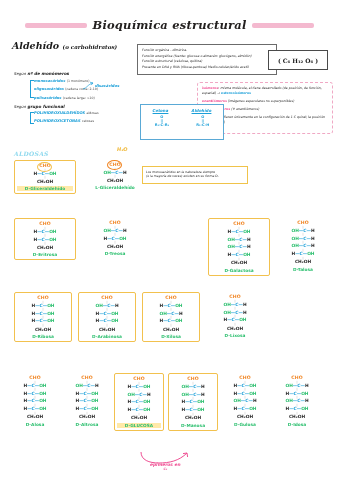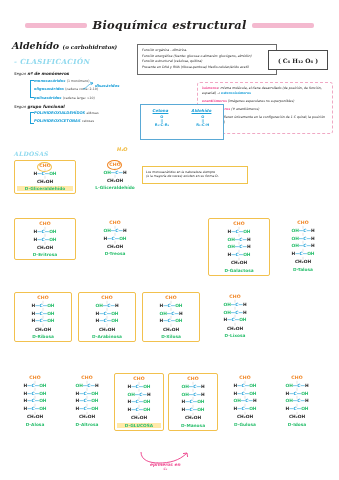--- a/index.html
+++ b/index.html
@@ -158,21 +158,20 @@
   <div class="title-wrap">
     <div class="title-rule"></div>
     <div class="title-text">Bioquímica estructural</div>
     <div class="title-rule"></div>
   </div>
 
   <div class="sec-main">
     <span>Aldehído</span>
     <span class="sub">(o carbohidratos)</span>
   </div>
-  <div class="sec-sub">- CLASIFICACIÓN</div>
 
   <div class="segun one">
     <span>Según</span>
     <b>nº de monómeros</b>
   </div>
   <div class="brace b1"></div>
   <div class="tree t1">
     <div class="row">
       <span>monosacáridos</span>
       <span class="gray">(1 monómero)</span>

